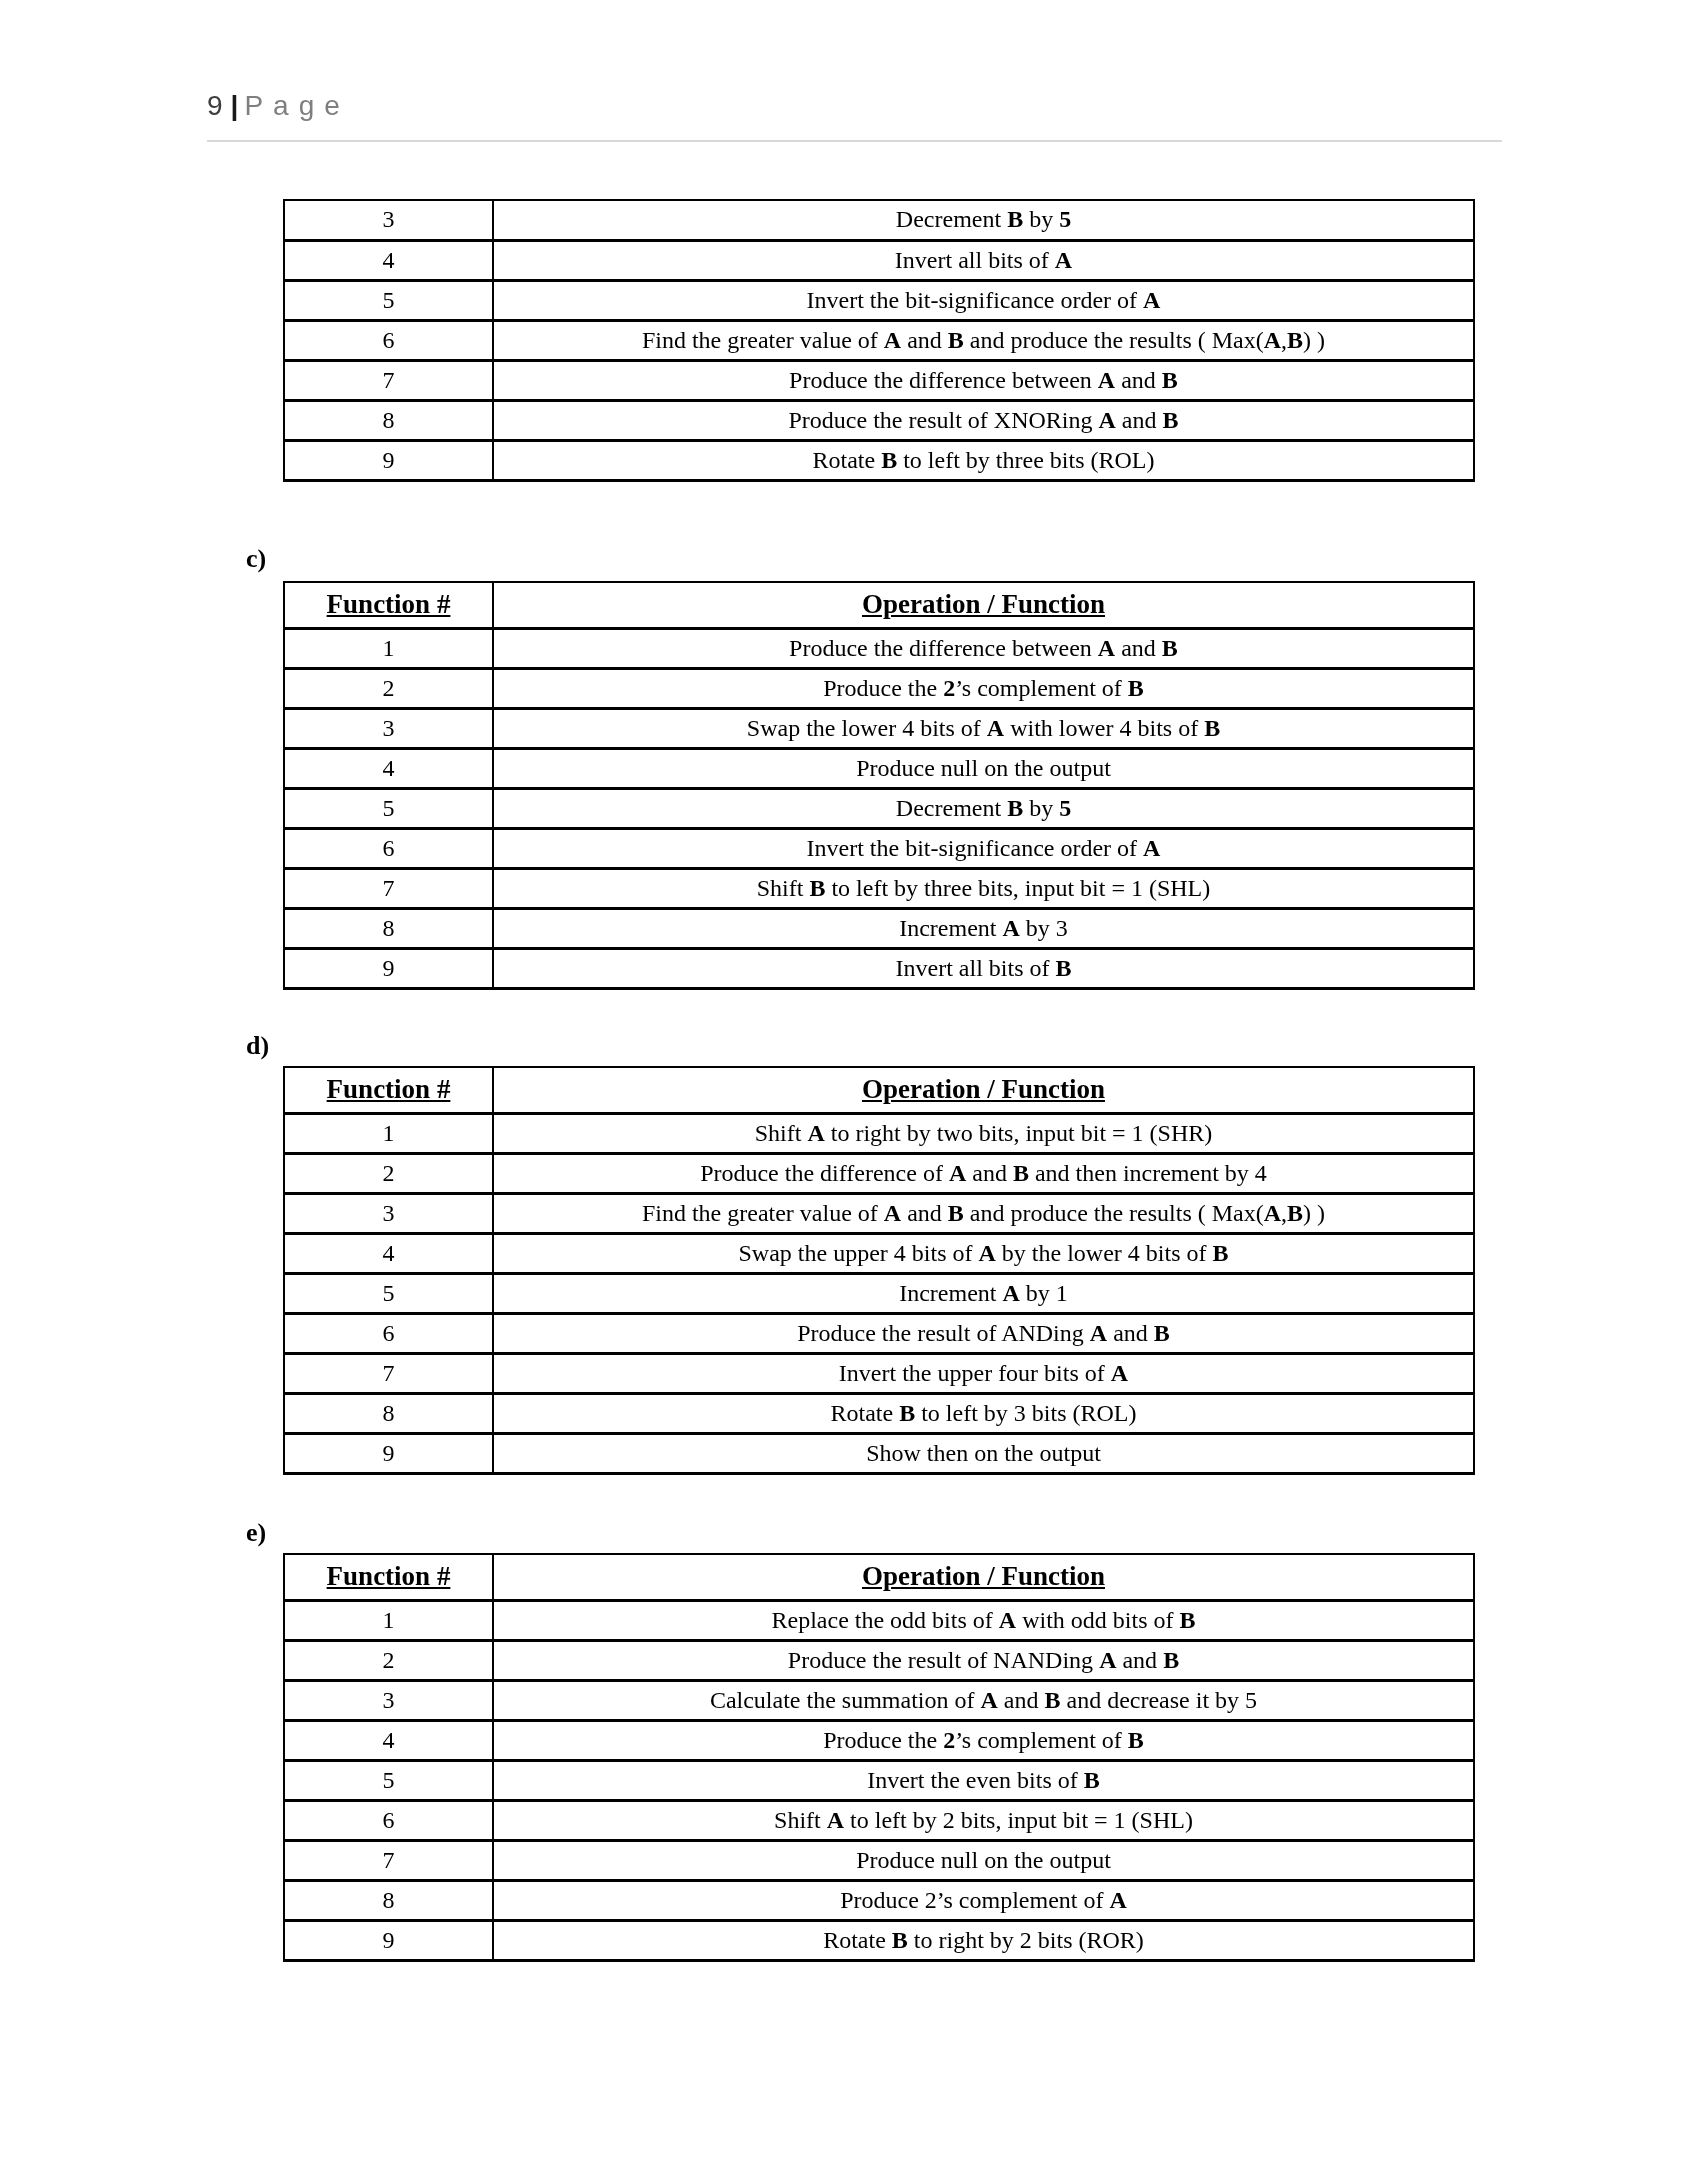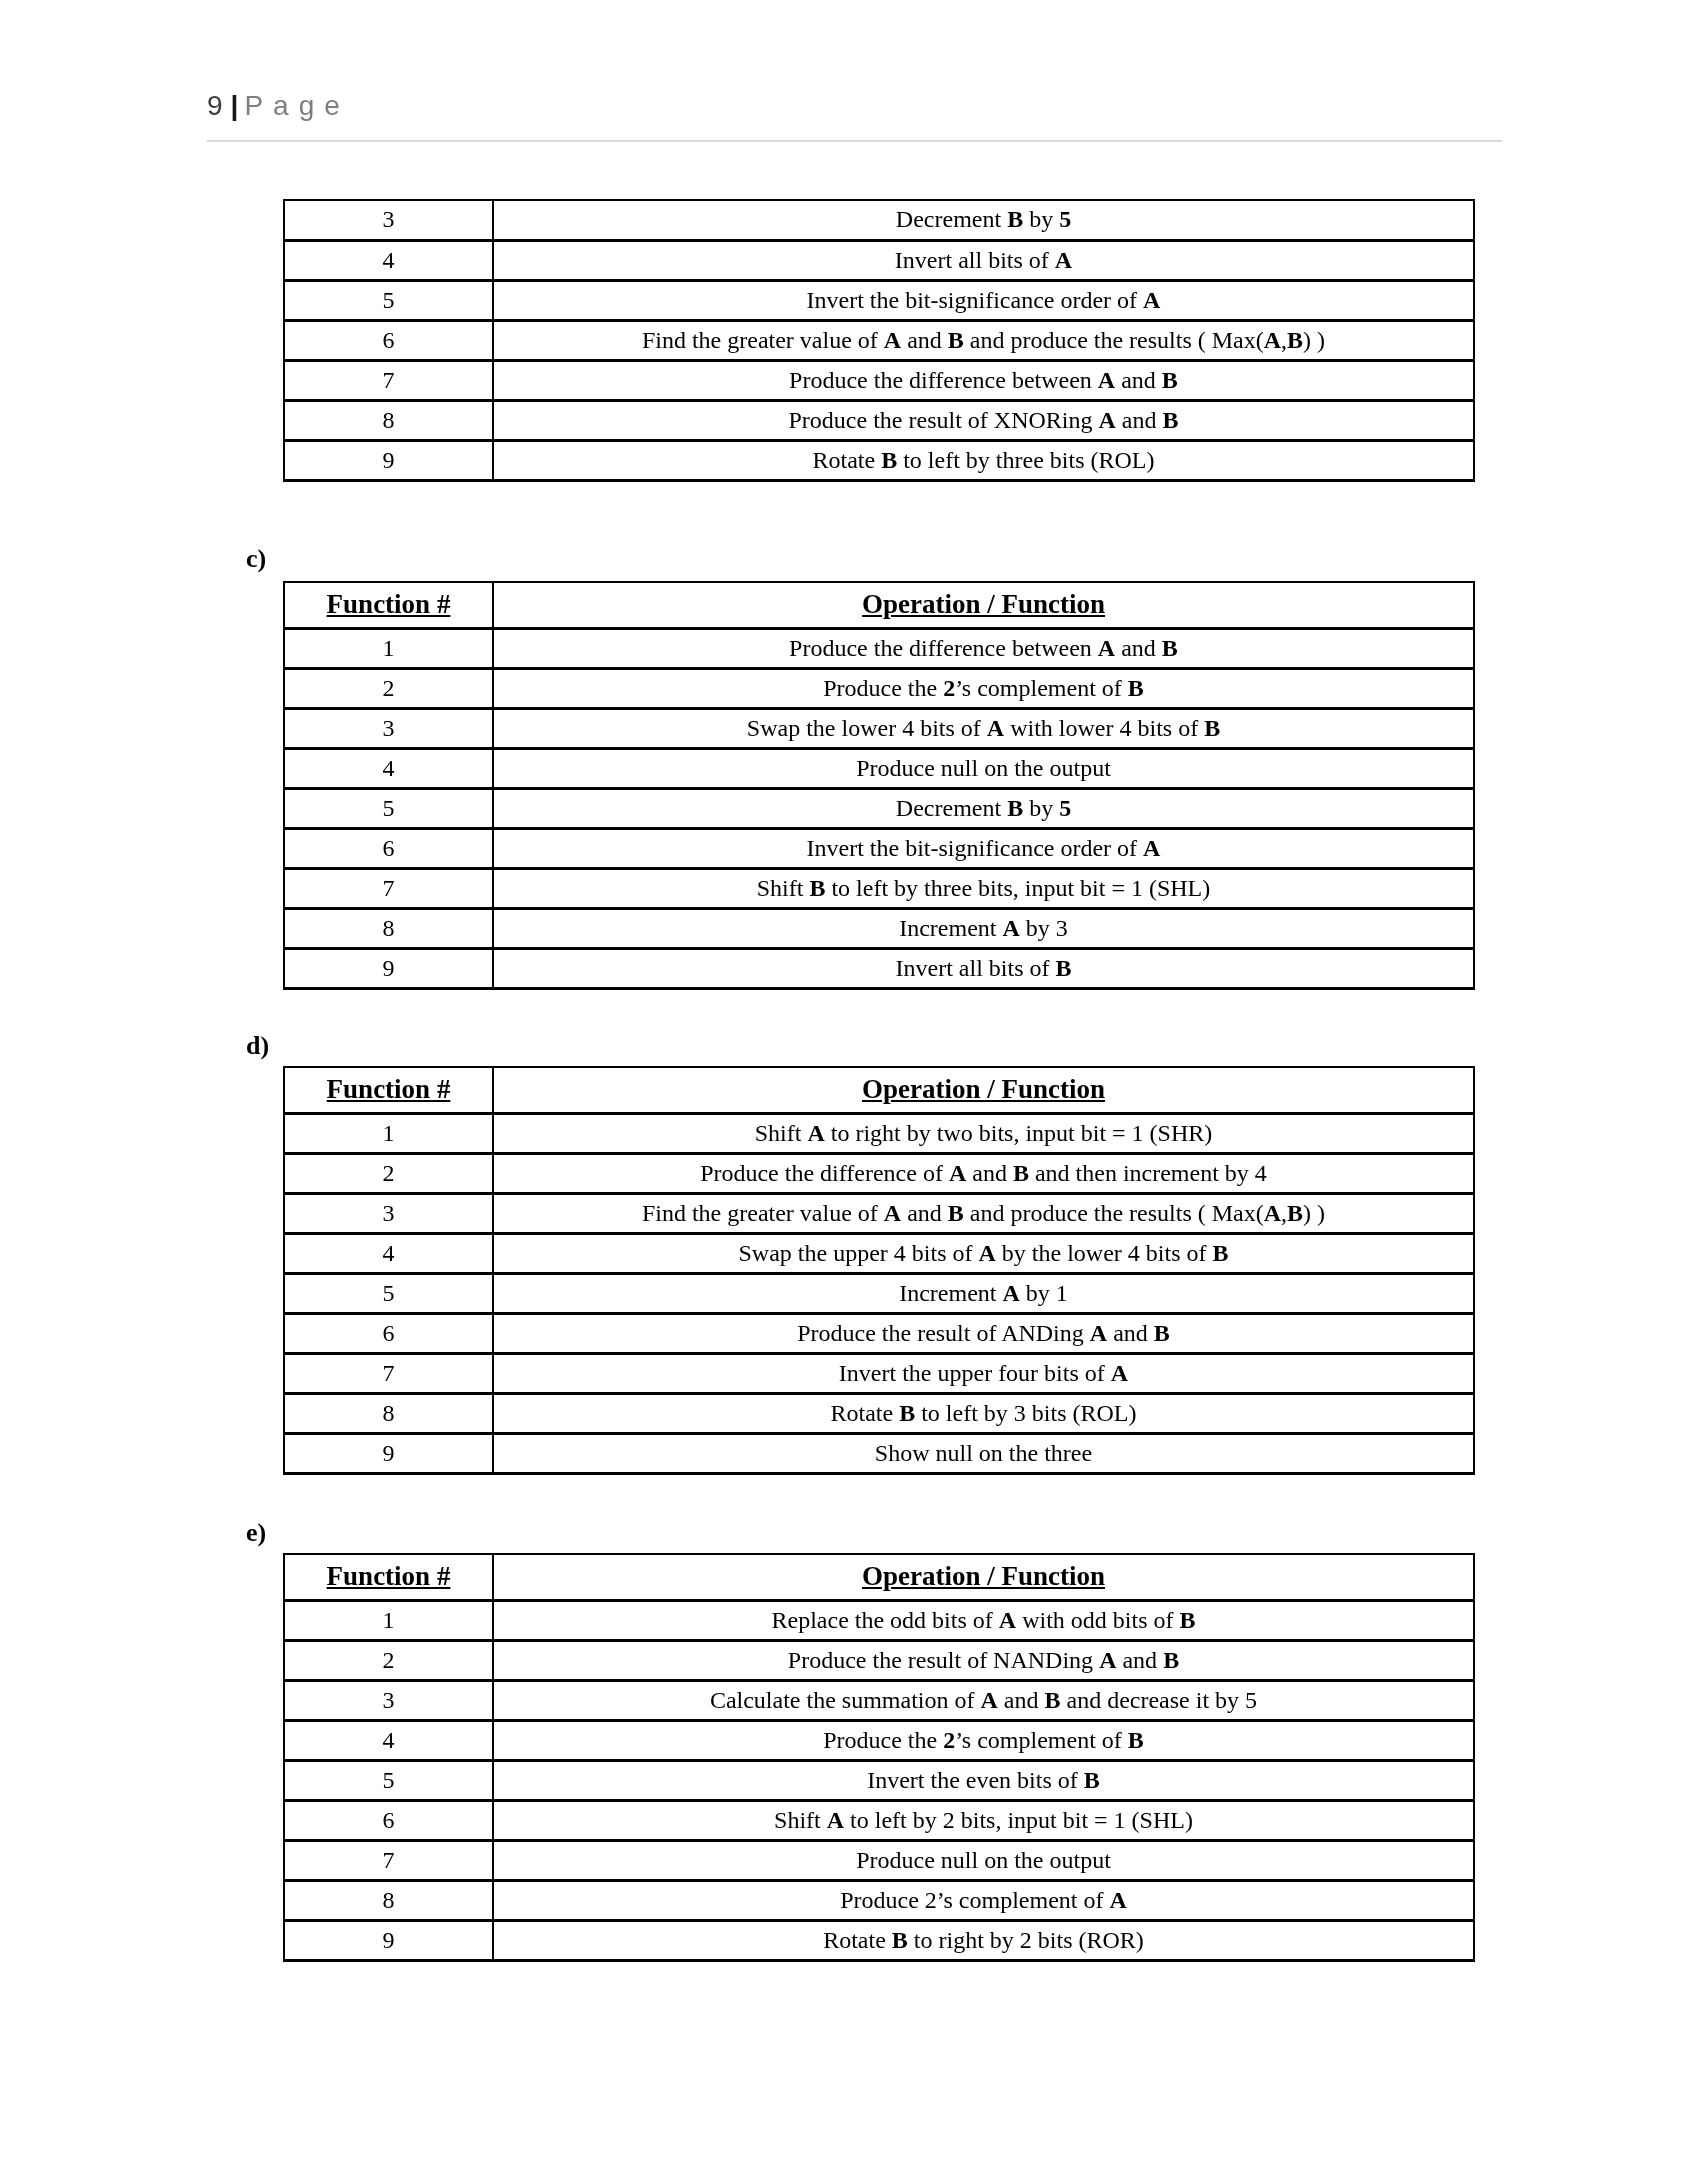--- a/index.html
+++ b/index.html
@@ -212,21 +212,21 @@
         <tr>
           <td>7</td>
           <td>Invert the upper four bits of <b>A</b></td>
         </tr>
         <tr>
           <td>8</td>
           <td>Rotate <b>B</b> to left by 3 bits (ROL)</td>
         </tr>
         <tr>
           <td>9</td>
-          <td>Show null on the three</td>
+          <td>Show then on the output</td>
         </tr>
       </tbody>
   </table>
 
   <div class="section-label label-e">e)</div>
   <table class="fn-table table-e">
     <colgroup>
         <col class="c1">
         <col class="c2">
       </colgroup>

